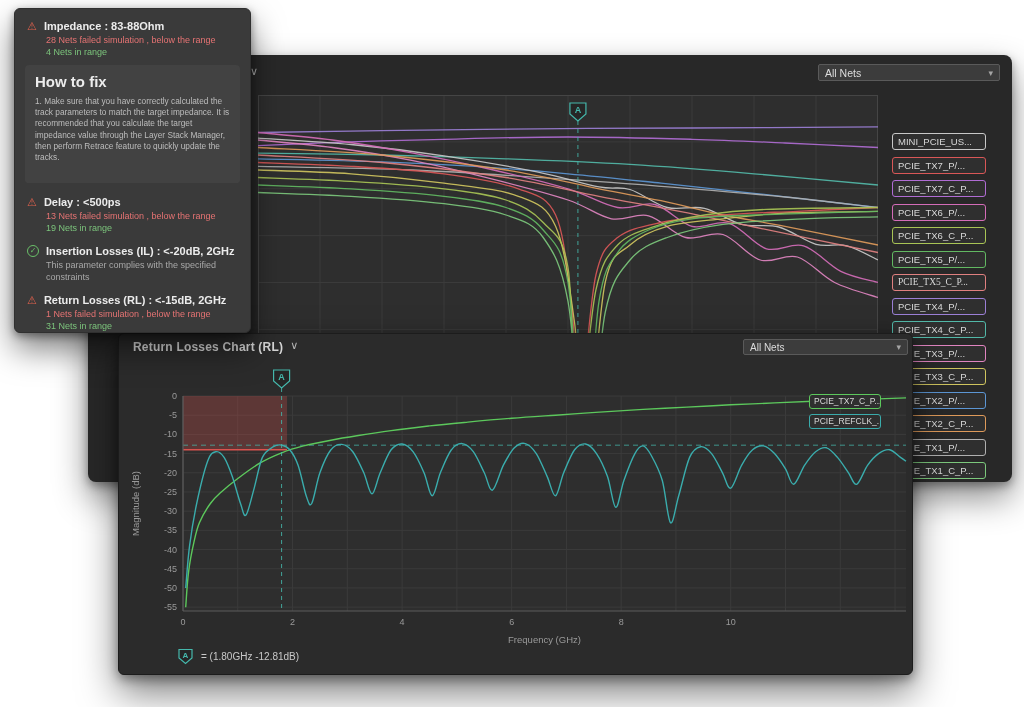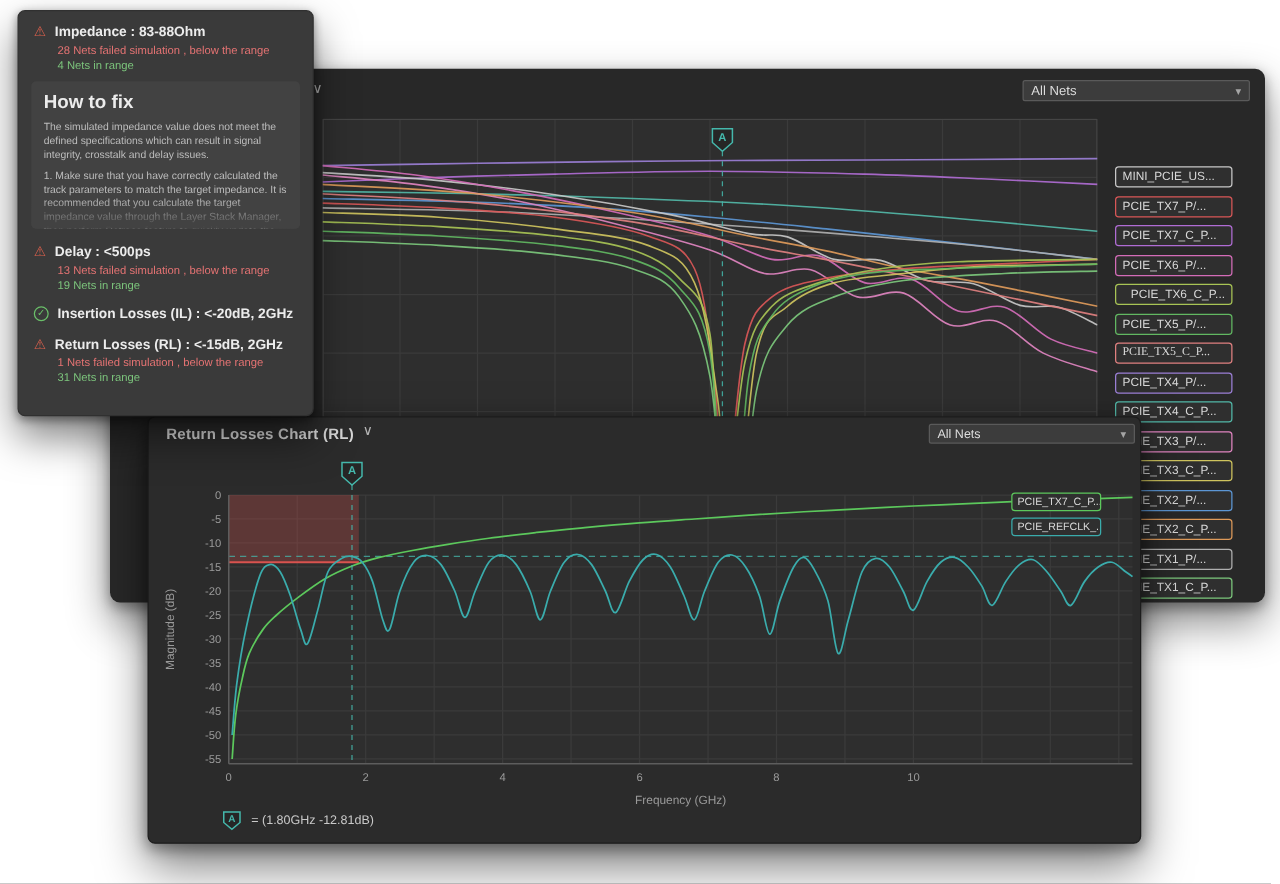--- a/index.html
+++ b/index.html
@@ -112,21 +112,21 @@
         <g>
           <path d="M311.92,8 h16 v11 l-8,7 l-8,-7 z" fill="#262626" stroke="#45b8ac" stroke-width="1.2"></path>
           <text x="319.92" y="17.5" text-anchor="middle" font-size="9" font-weight="bold" fill="#45b8ac">A</text>
         </g>
       </svg>
     <div id="main-legend">
         <div class="chip" style="border-color: rgb(200, 200, 200);">MINI_PCIE_US...</div>
         <div class="chip" style="border-color: rgb(217, 87, 87);">PCIE_TX7_P/...</div>
         <div class="chip" style="border-color: rgb(176, 108, 212);">PCIE_TX7_C_P...</div>
         <div class="chip" style="border-color: rgb(212, 108, 184);">PCIE_TX6_P/...</div>
-        <div class="chip" style="border-color: rgb(168, 196, 85); text-align: right;">PCIE_TX6_C_P...</div>
+        <div class="chip" style="border-color: rgb(168, 196, 85);">PCIE_TX6_C_P...</div>
         <div class="chip" style="border-color: rgb(98, 184, 98);">PCIE_TX5_P/...</div>
         <div class="chip" style="border-color: rgb(224, 128, 128); font-family: Liberation Serif, serif;">PCIE_TX5_C_P...</div>
         <div class="chip" style="border-color: rgb(155, 127, 214);">PCIE_TX4_P/...</div>
         <div class="chip" style="border-color: rgb(82, 184, 168);">PCIE_TX4_C_P...</div>
         <div class="chip" style="border-color: rgb(224, 132, 192);">PCIE_TX3_P/...</div>
         <div class="chip" style="border-color: rgb(207, 196, 94);">PCIE_TX3_C_P...</div>
         <div class="chip" style="border-color: rgb(92, 150, 212);">PCIE_TX2_P/...</div>
         <div class="chip" style="border-color: rgb(222, 154, 90);">PCIE_TX2_C_P...</div>
         <div class="chip" style="border-color: rgb(176, 176, 176);">PCIE_TX1_P/...</div>
         <div class="chip" style="border-color: rgb(124, 200, 124);">PCIE_TX1_C_P...</div>
@@ -226,39 +226,39 @@
       <div class="cp-head">
         <span class="warn-icon">⚠</span>
         <span class="cp-title">Impedance : 83-88Ohm</span>
       </div>
       <div class="cp-line fail">28 Nets failed simulation , below the range</div>
       <div class="cp-line pass">4 Nets in range</div>
     </div>
 
     <div class="howto">
       <h4>How to fix</h4>
-      <p>The simulated impedance value does not meet the defined specifications which can result in signal integrity, crosstalk and delay issues.</p>
       <p>1. Make sure that you have correctly calculated the track parameters to match the target impedance. It is recommended that you calculate the target impedance value through the Layer Stack Manager, then perform Retrace feature to quickly update the tracks.</p>
 
     </div>
 
     <div class="cp-section">
       <div class="cp-head">
         <span class="warn-icon">⚠</span>
         <span class="cp-title">Delay : &lt;500ps</span>
       </div>
       <div class="cp-line fail">13 Nets failed simulation , below the range</div>
       <div class="cp-line pass">19 Nets in range</div>
     </div>
 
     <div class="cp-section">
       <div class="cp-head">
         <span class="check-icon">✓</span>
         <span class="cp-title">Insertion Losses (IL) : &lt;-20dB, 2GHz</span>
       </div>
+      <div class="cp-line note">This parameter complies with the specified constraints</div>
     </div>
 
     <div class="cp-section">
       <div class="cp-head">
         <span class="warn-icon">⚠</span>
         <span class="cp-title">Return Losses (RL) : &lt;-15dB, 2GHz</span>
       </div>
       <div class="cp-line fail">1 Nets failed simulation , below the range</div>
       <div class="cp-line pass">31 Nets in range</div>
     </div>

